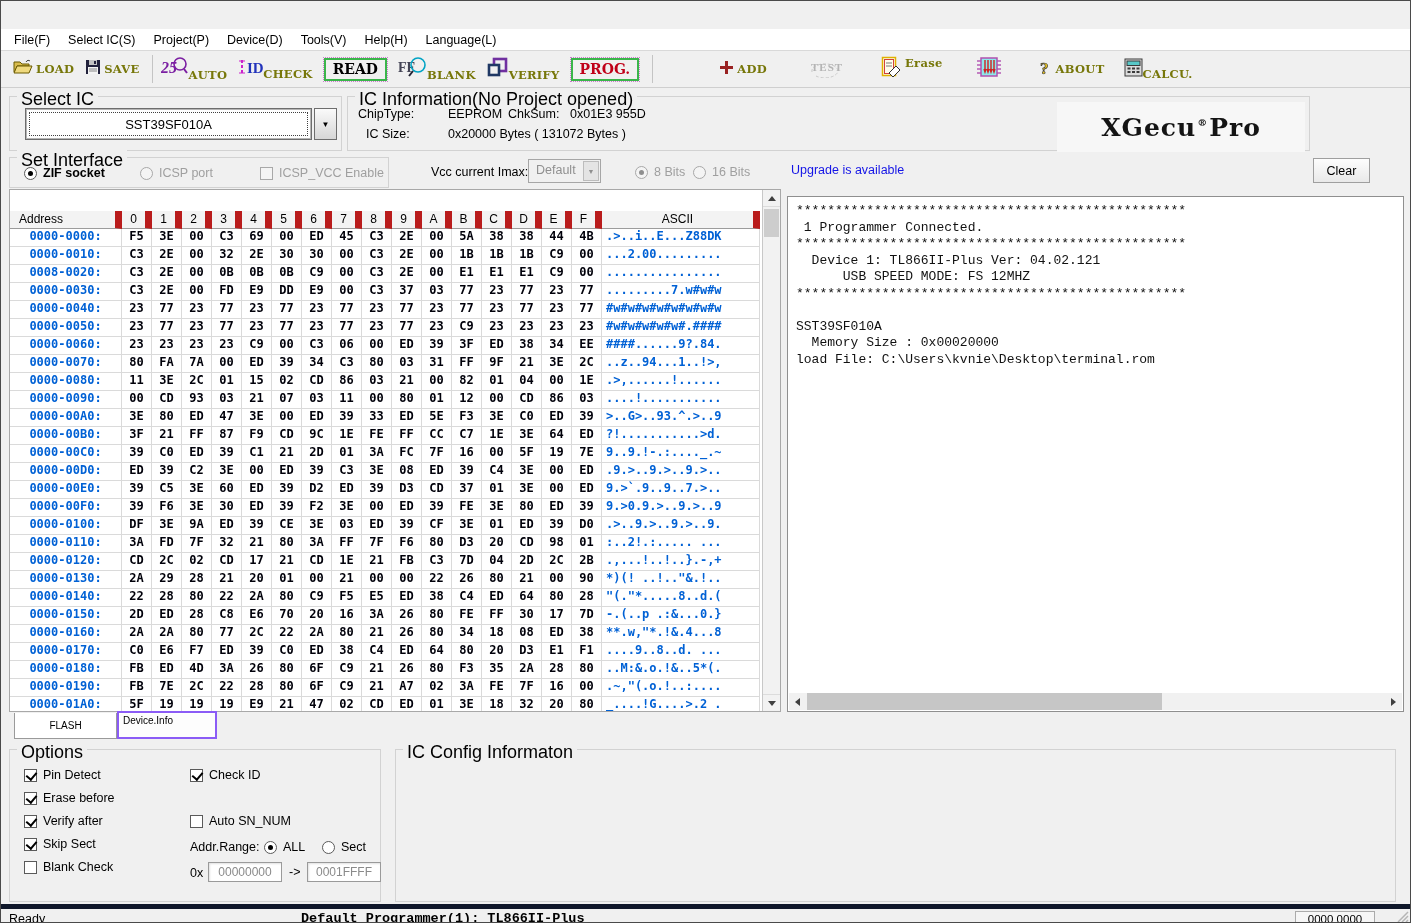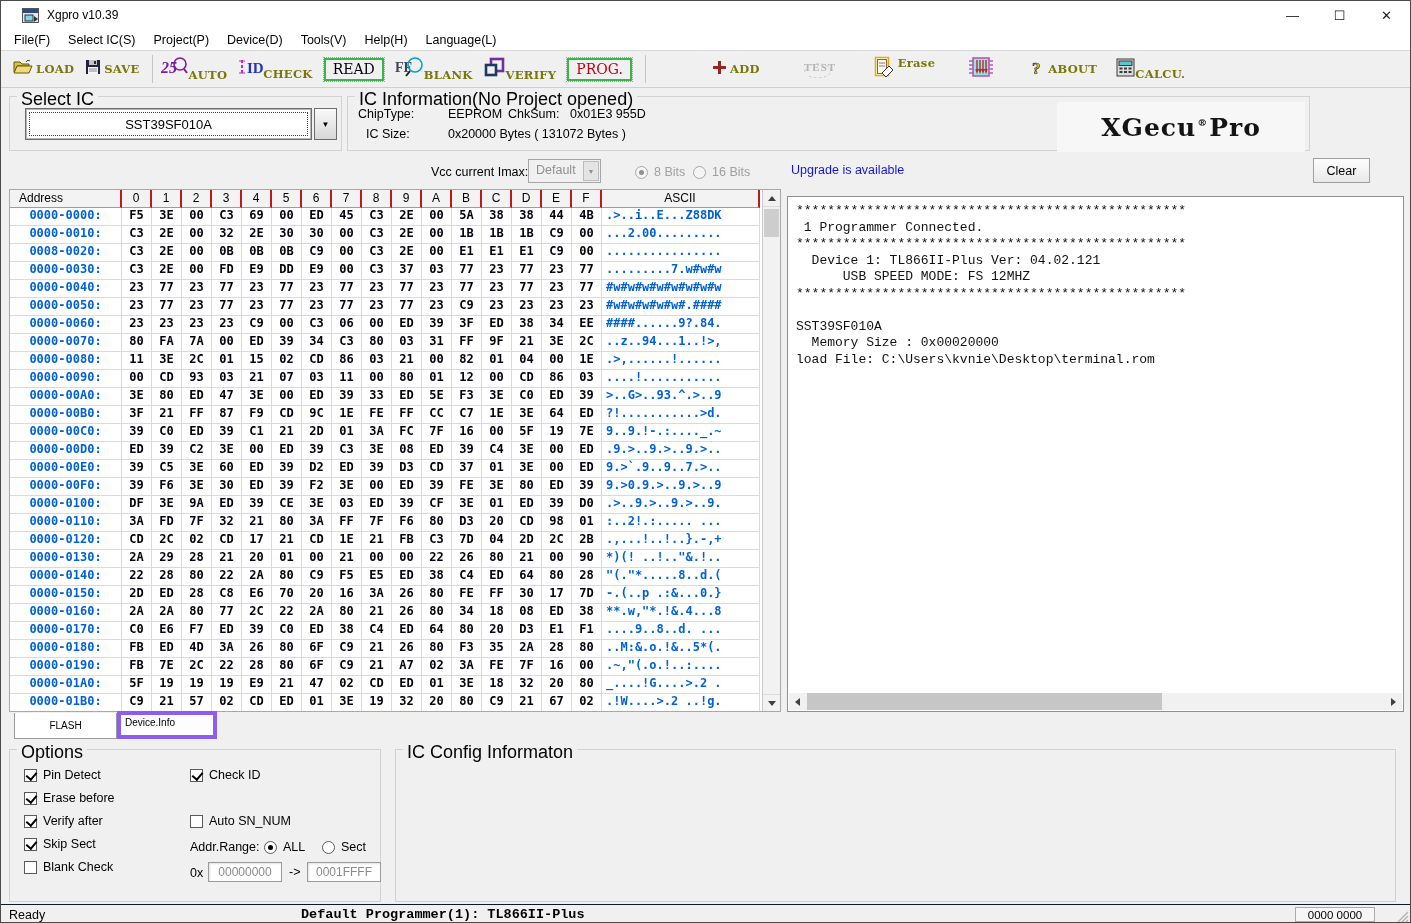--- a/index.html
+++ b/index.html
@@ -21,21 +21,21 @@
   
   .toolbar{position:absolute;left:0;top:49px;width:100%;height:38px;background:#f0f0f0;
     border-top:1px solid #d9d9d9;border-bottom:1px solid #cfcfcf;display:flex;align-items:center;padding-left:12px;}
   .tbtn{display:flex;align-items:center;gap:3px;margin-right:11px;position:relative;}
   .tbtn .tlabel{font-family:"DejaVu Serif",serif;font-size:11.5px;font-weight:bold;color:#77770a;letter-spacing:0.3px;}
   .tbtn.sub{align-items:flex-end;}
   .tbtn.sub .tlabel{margin-left:-3px;}
   .tbtn.toplabel{align-items:flex-start;}
   .tool-sep{width:1px;height:28px;background:#c4c4c4;margin:0 8px 0 2px;}
   .tool-box{border:2px solid #3ab54a;outline:1px dotted #cc7ccc;background:#f0f0f0;padding:1px 7px 2px 7px;
-    font-family:"DejaVu Serif",serif;font-weight:normal;font-size:14px;color:#000;margin-right:11px;}
+    font-family:"DejaVu Serif",serif;font-weight:bold;font-size:14px;color:#000;margin-right:11px;}
   .tool-box.red{color:#c00018;}
   
   .gbox{position:absolute;border:1px solid #d2d2d2;background:#f0f0f0;}
   .gbox>.glabel{position:absolute;top:-8px;left:7px;background:#f0f0f0;padding:0 4px;font-size:18px;color:#000;}
   
   .combo{position:absolute;left:15px;top:19px;width:312px;height:32px;}
   .combo-text{position:absolute;left:0;top:0;width:287px;height:32px;border:1px solid #6d6d6d;box-shadow:inset 0 0 0 1px #b5b5b5;
     background:#fff;display:flex;align-items:center;justify-content:center;font-size:13px;}
   .combo-text .inner-dots{position:absolute;left:3px;top:3px;right:3px;bottom:3px;border:1px dotted #404040;}
   .combo-btn{position:absolute;right:0;top:0;width:23px;height:32px;background:linear-gradient(#fafafa,#d6d6d6);
@@ -47,21 +47,21 @@
     border-right:2px solid #000;border-bottom:2px solid #000;transform:rotate(40deg);}
   .rad{width:13px;height:13px;border:1px solid #5a5a5a;border-radius:50%;background:#fff;display:inline-block;position:relative;margin-right:6px;flex:none;}
   .selected .rad::after{content:"";position:absolute;left:3px;top:3px;width:5px;height:5px;border-radius:50%;background:#000;}
   .disabled{color:#9f9f9f;}
   .disabled .box,.disabled .rad{border-color:#a8a8a8;background:#f4f4f4;}
   .disabled.selected .rad::after{background:#8f8f8f;}
   
   .hex-wrap{position:absolute;left:8px;top:188px;width:772px;height:523px;overflow:hidden;background:#fff;border:1px solid #a8a8a8;}
   .hex-grid{display:grid;grid-template-columns:112px repeat(16,30px) 158px;position:absolute;left:0;top:0;width:752px;}
   .hx{height:18px;line-height:17px;border-right:1px solid #dadada;border-bottom:1px solid #dadada;overflow:hidden;}
-  .hx-head{background:#f3f3f3;font-size:12px;text-align:center;border-right:2px solid #b91c1c;border-bottom:1px solid #9c9c9c;}
+  .hx-head{background:#f3f3f3;font-size:12px;text-align:center;border-right:7px solid #b91c1c;border-bottom:1px solid #9c9c9c;margin-top:21px;}
   .hx-head.al{text-align:left;padding-left:9px;}
   .hx-addr{color:#0061d5;font:bold 12px "DejaVu Sans Mono",monospace;text-align:center;}
   .hx-byte{color:#00000a;font:bold 12px "DejaVu Sans Mono",monospace;text-align:center;}
   .hx-ascii{color:#0061d5;font:bold 12px "DejaVu Sans Mono",monospace;padding-left:4px;white-space:pre;}
   
   .vscroll{position:absolute;right:0;top:0;width:18px;height:100%;background:#f2f2f2;border-left:1px solid #c8c8c8;}
   .vs-btn{position:absolute;left:0;width:18px;height:17px;background:#f2f2f2;display:flex;align-items:center;justify-content:center;}
   .vs-up{top:0;border-bottom:1px solid #dcdcdc;}
   .vs-dn{bottom:0;border-top:1px solid #dcdcdc;}
   .tri-up{width:0;height:0;border-left:4px solid transparent;border-right:4px solid transparent;border-bottom:5px solid #404040;}
@@ -73,61 +73,47 @@
   .hscroll{position:absolute;left:1px;right:1px;bottom:1px;height:17px;background:#f1f1f1;}
   .hs-btn{position:absolute;top:0;width:17px;height:17px;display:flex;align-items:center;justify-content:center;}
   .hs-left{left:0;}.hs-right{right:0;}
   .tri-l{width:0;height:0;border-top:4px solid transparent;border-bottom:4px solid transparent;border-right:5px solid #404040;}
   .tri-r{width:0;height:0;border-top:4px solid transparent;border-bottom:4px solid transparent;border-left:5px solid #404040;}
   .hs-thumb{position:absolute;left:18px;top:0;width:355px;height:17px;background:#c6c6c6;}
   
   .tab{position:absolute;font-size:10px;background:#fff;}
   .tab-flash{left:13px;top:712px;width:103px;height:26px;border:1px solid #9a9a9a;border-top:none;
     display:flex;align-items:center;justify-content:center;}
-  .tab-dev{left:116px;top:710px;width:100px;height:28px;border:4px solid #8b5cf6;box-shadow:inset 1px 1px 0 #fff;
+  .tab-dev{left:116px;top:710px;width:100px;height:28px;border:2px solid #8b5cf6;box-shadow:inset 1px 1px 0 #fff;
     background:#fdfdfd;padding:2px 0 0 4px;}
   
   .rng{position:absolute;height:20px;border:1px solid #9a9a9a;box-shadow:inset 1px 1px 2px rgba(0,0,0,.12);
     background:#fff;color:#8a8a8a;font-size:12px;text-align:center;font-family:"Liberation Sans",sans-serif;padding:0;}
   
   .push-btn{position:absolute;border:1px solid #9f9f9f;background:linear-gradient(#fdfdfd,#e9e9e9);
     font-size:12.5px;display:flex;align-items:center;justify-content:center;}
   
-  .statusbar{position:absolute;left:0;top:903px;width:100%;height:20px;background:#f0f0f0;border-top:1px solid #0f172a;}
+  .statusbar{position:absolute;left:0;top:903px;width:100%;height:20px;background:#f0f0f0;border-top:5px solid #0f172a;}
   .st-ready{position:absolute;left:8px;top:3px;font-size:12.5px;}
   .st-prog{position:absolute;left:300px;top:2px;font:600 13.5px "Liberation Mono",monospace;}
   .st-counter{position:absolute;left:1294px;top:2px;width:80px;height:15px;border:1px solid #ababab;background:#f6f6f6;
     font-size:11.5px;text-align:center;line-height:14px;}
   .grip{position:absolute;right:1px;bottom:1px;width:14px;height:14px;}
   
   .brand{position:absolute;right:4px;top:5px;width:248px;height:50px;background:#f7f7f7;display:flex;align-items:center;justify-content:center;
     font-family:"DejaVu Serif",serif;font-weight:bold;font-size:25px;color:#141414;letter-spacing:1px;}
   .brand sup{font-size:10px;margin:0 1px 10px 1px;}
   .upgrade{position:absolute;left:790px;top:162px;font-size:12.5px;color:#1414e6;}
   .lbl{position:absolute;font-size:12.5px;white-space:nowrap;}
 </style>
 </head>
 <body>
 
 <div class="window">
 
-  <div class="titlebar">
-    <svg class="app-icon" viewBox="0 0 17 15">
-      <rect x="0.5" y="0.5" width="16" height="14" fill="#e8e8e8" stroke="#555"></rect>
-      <rect x="1" y="1" width="15" height="4" fill="#2a4a8a"></rect>
-      <rect x="3" y="7" width="8" height="6" fill="#7fd4e8" stroke="#333"></rect>
-      <path d="M12 8l4 3-4 3z" fill="#333"></path>
-    </svg>
-    <span class="title-text">Xgpro v10.39</span>
-    <div class="win-controls">
-      <div class="win-btn">—</div>
-      <div class="win-btn">☐</div>
-      <div class="win-btn">✕</div>
-    </div>
-  </div>
 
   <div class="menubar" id="menubar">
       <div class="menu-item">File(F)</div>
       <div class="menu-item">Select IC(S)</div>
       <div class="menu-item">Project(P)</div>
       <div class="menu-item">Device(D)</div>
       <div class="menu-item">Tools(V)</div>
       <div class="menu-item">Help(H)</div>
       <div class="menu-item">Language(L)</div>
     </div>
@@ -273,20 +259,35 @@
     <span class="lbl" style="left:222px;top:10px;">0x01E3 955D</span>
     <span class="lbl" style="left:18px;top:30px;">IC Size:</span>
     <span class="lbl" style="left:100px;top:30px;">0x20000 Bytes ( 131072 Bytes )</span>
     <div class="brand">
       <span>XGecu</span>
         <sup>®</sup>
         <span>Pro</span>
     </div>
   </div>
 
+  <div class="gbox" style="left:8px;top:156px;width:380px;height:31px;">
+    <span class="glabel">Set Interface</span>
+    <label class="opt selected" style="left:14px;top:8px;">
+      <span class="rad"></span>
+      <span style="font-weight:bold;">ZIF socket</span>
+    </label>
+    <label class="opt disabled" style="left:130px;top:8px;">
+      <span class="rad"></span>
+      <span>ICSP port</span>
+    </label>
+    <label class="opt disabled" style="left:250px;top:8px;">
+      <span class="box"></span>
+      <span>ICSP_VCC Enable</span>
+    </label>
+  </div>
 
   <span class="lbl" style="left:430px;top:164px;">Vcc current Imax:</span>
   <div style="position:absolute;left:527px;top:158px;width:73px;height:24px;border:1px solid #a6a6a6;background:#f0f0f0;">
     <span style="position:absolute;left:7px;top:3px;font-size:12.5px;color:#8f8f8f;">Default</span>
     <span style="position:absolute;right:1px;top:1px;width:16px;height:20px;background:#e4e4e4;border:1px solid #bcbcbc;display:flex;align-items:center;justify-content:center;font-size:7px;color:#8f8f8f;">▼</span>
   </div>
   <label class="opt disabled selected" style="left:634px;top:164px;">
     <span class="rad"></span>
     <span>8 Bits</span>
   </label>

